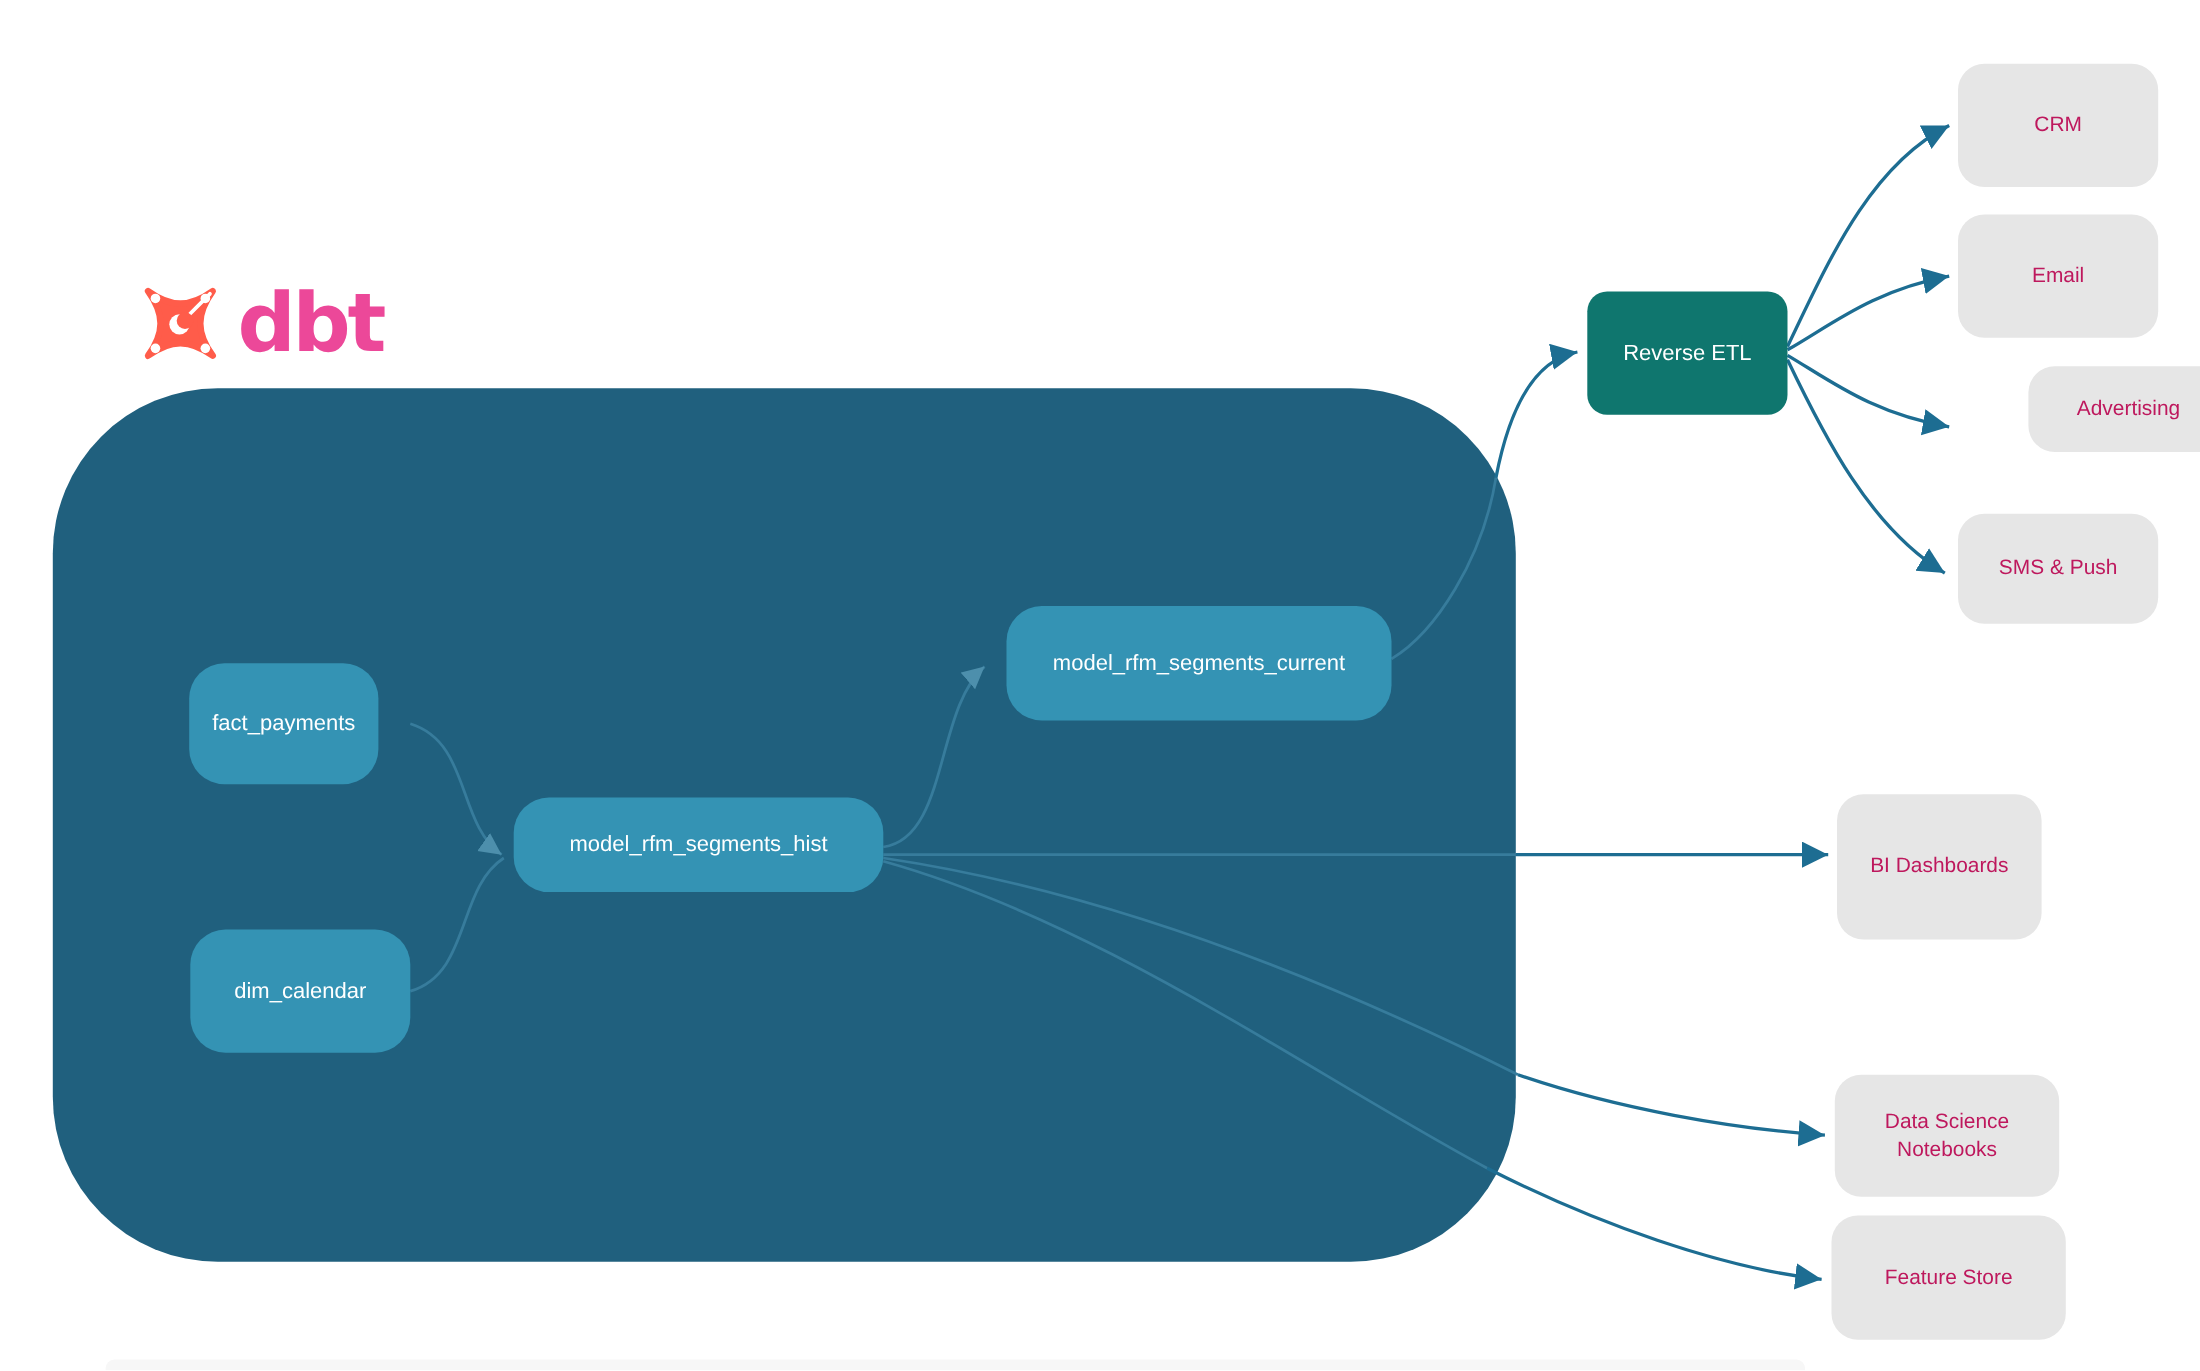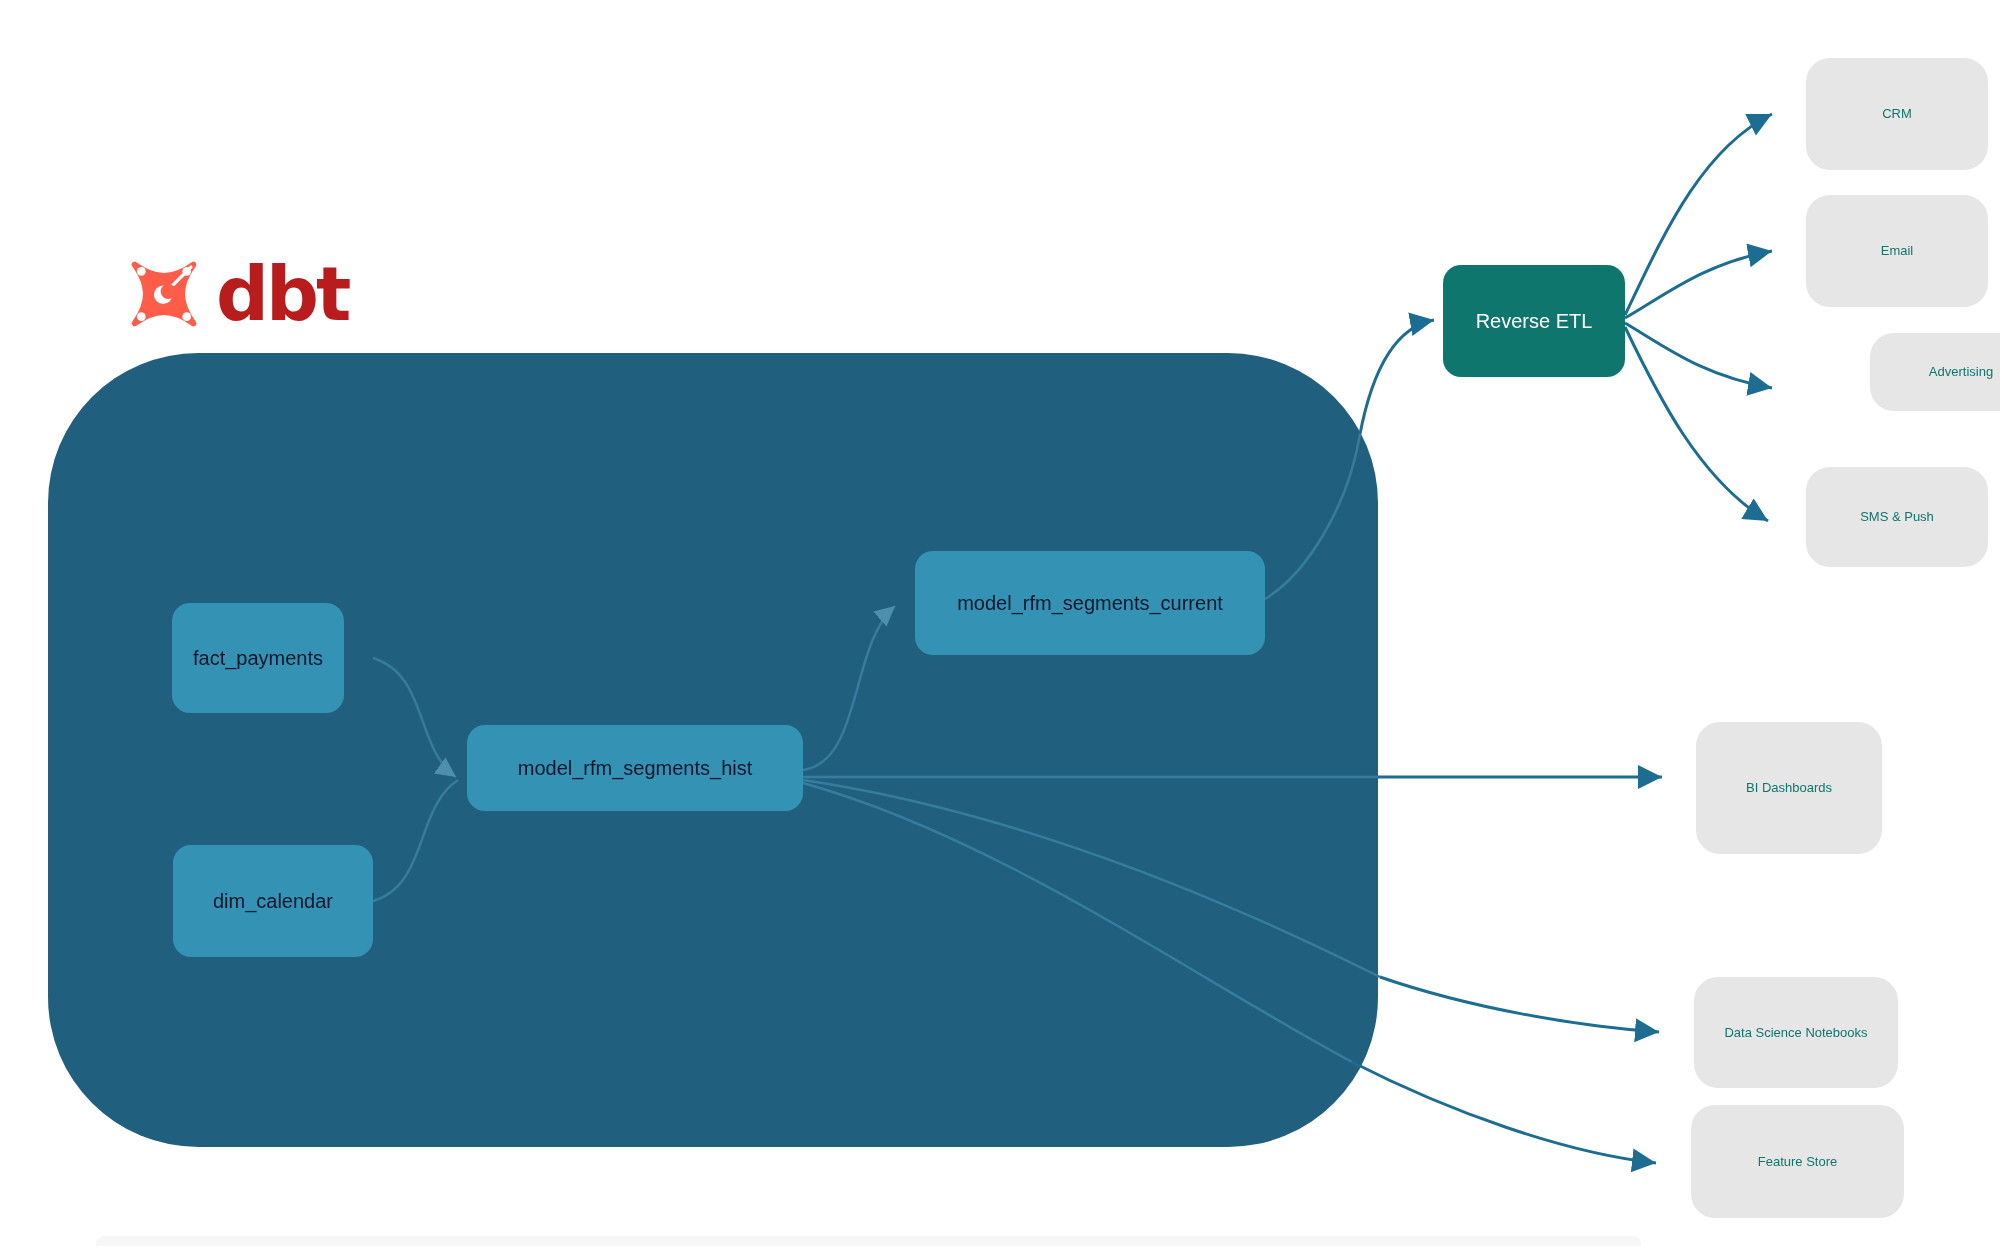--- a/index.html
+++ b/index.html
@@ -3,34 +3,34 @@
 <meta charset="utf-8">
 <style>
   html,body{margin:0;padding:0;background:#ffffff;}
   .canvas{
     position:relative;width:2000px;height:1246px;overflow:hidden;background:#ffffff;
     font-family:"Liberation Sans","DejaVu Sans",sans-serif;
   }
   
   .logo{position:absolute;left:122px;top:252px;display:flex;align-items:center;gap:10px;}
   .logo-text{font-family:"DejaVu Sans","Liberation Sans",sans-serif;font-weight:800;font-size:74px;
-    color:#b91c1c;letter-spacing:-3px;line-height:1;}
+    color:#ec4899;letter-spacing:-3px;line-height:1;}
   
   .warehouse{
     position:absolute;left:48px;top:353px;width:1330px;height:794px;
     background:#20607E;border-radius:150px;
   }
   
   .node{
     position:absolute;display:flex;align-items:center;justify-content:center;
     text-align:center;box-sizing:border-box;padding:8px 14px;line-height:1.35;
   }
-  .node-teal{background:#3493B4;color:#0f172a;border-radius:18px;font-size:20px;}
+  .node-teal{background:#3493B4;color:#ffffff;border-radius:32px;font-size:20px;}
   .node-green{background:#0f766e;color:#ffffff;border-radius:18px;font-size:20px;}
-  .node-gray{background:#E6E6E6;color:#0f766e;border-radius:24px;font-size:13px;margin-left:26px;}
+  .node-gray{background:#E6E6E6;color:#be185d;border-radius:24px;font-size:19px;}
   
   svg.edges{position:absolute;left:0;top:0;width:2000px;height:1246px;pointer-events:none;}
   .edge-in{fill:none;stroke:#377C9C;stroke-width:2.5;}
   .edge-out{fill:none;stroke:#1D6D92;stroke-width:3;}
   
   .bottom-strip{
     position:absolute;left:96px;top:1236px;width:1545px;height:10px;
     background:#f7f7f7;border-radius:8px 8px 0 0;
   }
 </style>

